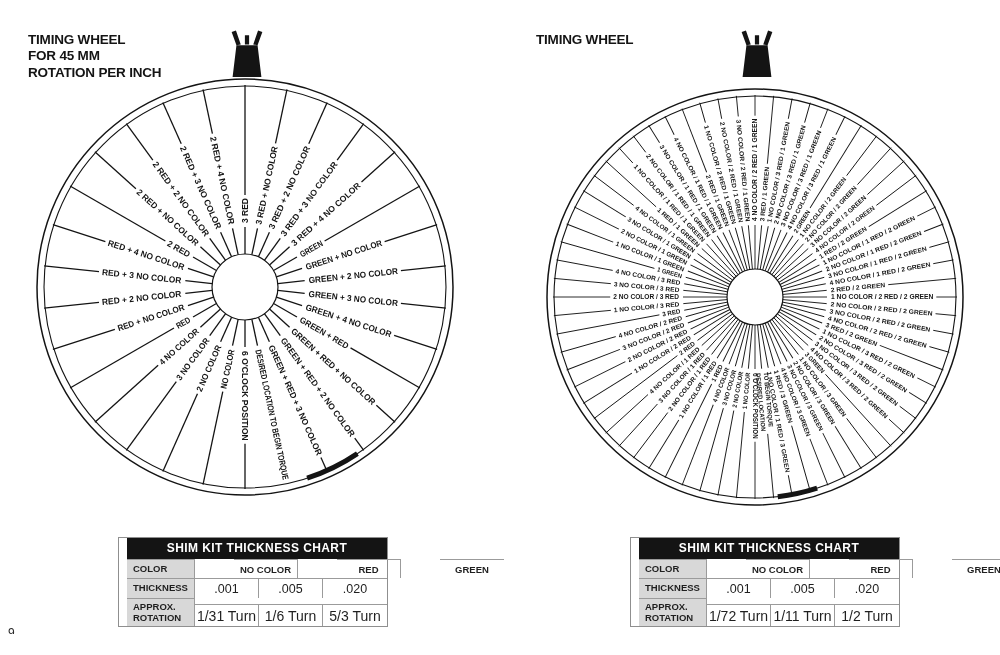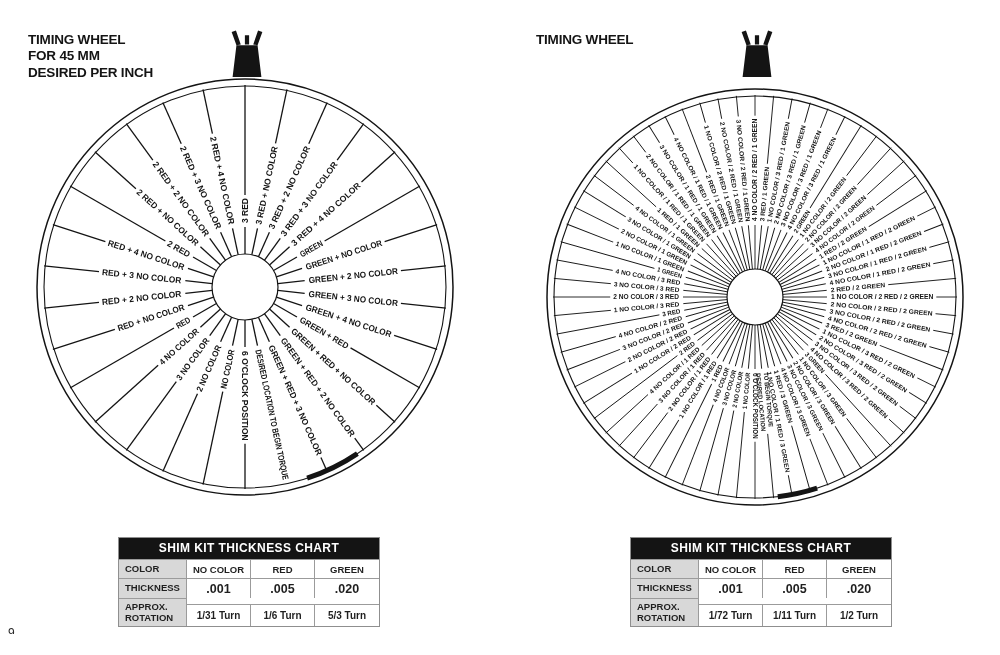--- a/index.html
+++ b/index.html
@@ -8,48 +8,48 @@
     font-family:"Liberation Sans", sans-serif;color:#141414;
   }
   .wheel-title{
     position:absolute;font-weight:bold;font-size:13.5px;line-height:1.22;
     letter-spacing:-0.2px;color:#141414;white-space:pre;
   }
   .wheel-svg{position:absolute;}
   .pointer-svg{position:absolute;}
   .page-number{position:absolute;font-size:12px;color:#2a2a2a;}
   .shim-table{
-    position:absolute;width:260px;background:#fff;border:1px solid #8f8f8f;
+    position:absolute;width:260px;background:#fff;border:1px solid #8f8f8f;padding-left:8px;
   }
   .shim-table-header{
     background:#141414;color:#ffffff;font-weight:bold;font-size:12px;
     text-align:center;height:21px;line-height:21px;letter-spacing:0.4px;
   }
   .shim-row{display:grid;grid-template-columns:68px 64px 64px 64px;}
   .shim-row > div{
     border-top:1px solid #9b9b9b;border-right:1px solid #9b9b9b;
     display:flex;align-items:center;box-sizing:border-box;
   }
   .shim-row > div:last-child{border-right:none;}
   .cell-label{
     background:#d8d8d8;font-weight:bold;font-size:9.5px;color:#1f1f1f;
     padding-left:6px;line-height:1.15;
   }
-  .cell-value{justify-content:center;color:#1f1f1f;font-weight:bold;}
-  .row-0{height:19px;} .row-1{height:20px;} .row-2{height:28px;}
+  .cell-value{justify-content:center;color:#1f1f1f;}
+  .row-0{height:19px;gap:39px;} .row-1{height:20px;} .row-2{height:28px;}
   .row-0 .cell-value{font-size:9.5px;font-weight:bold;}
   .row-1 .cell-value{font-size:12.5px;}
-  .row-2 .cell-value{font-size:10px;margin-top:6px;}
+  .row-2 .cell-value{font-size:14px;margin-top:6px;}
 </style>
 </head>
 <body>
 
 <div id="page">
 
-  <div class="wheel-title" style="left:28px;top:32px;" id="title-0"><div>TIMING WHEEL</div><div>FOR 45 MM</div><div>DESIRED PER INCH</div></div>
+  <div class="wheel-title" style="left:28px;top:32px;" id="title-0"><div>TIMING WHEEL</div><div>FOR 45 MM</div><div>ROTATION PER INCH</div></div>
   <div class="wheel-title" style="left:536px;top:32px;" id="title-1"><div>TIMING WHEEL</div></div>
 
   <svg class="pointer-svg" style="left:225px;top:30px;" width="44" height="48" viewBox="0 0 44 50">
     <path fill="#141414" d="M7,49 L37,49 L33,16 L11,16 Z
                             M11,16 L6,2 L10.5,0.5 L15.5,15 Z
                             M33,16 L38,2 L33.5,0.5 L28.5,15 Z
                             M19.8,15 L19.8,5.5 L24.2,5.5 L24.2,15 Z"></path>
   </svg>
   <svg class="pointer-svg" style="left:735px;top:30px;" width="44" height="48" viewBox="0 0 44 50">
     <path fill="#141414" d="M7,49 L37,49 L33,16 L11,16 Z

